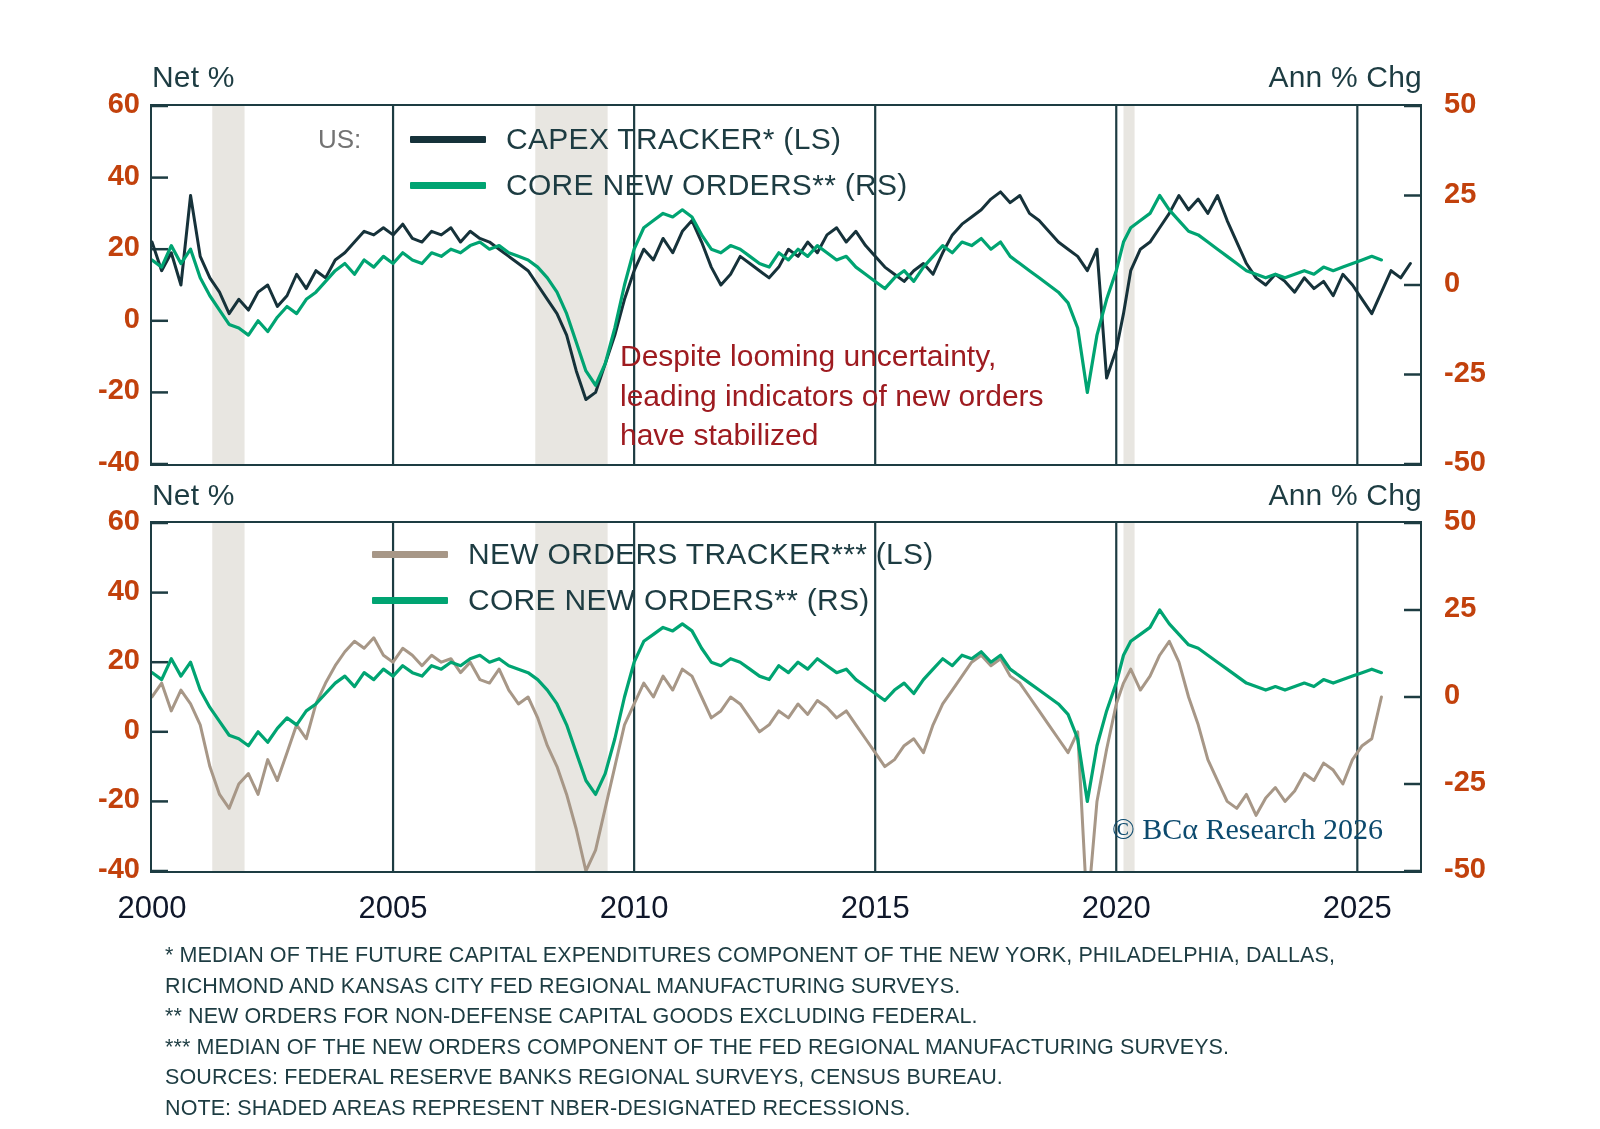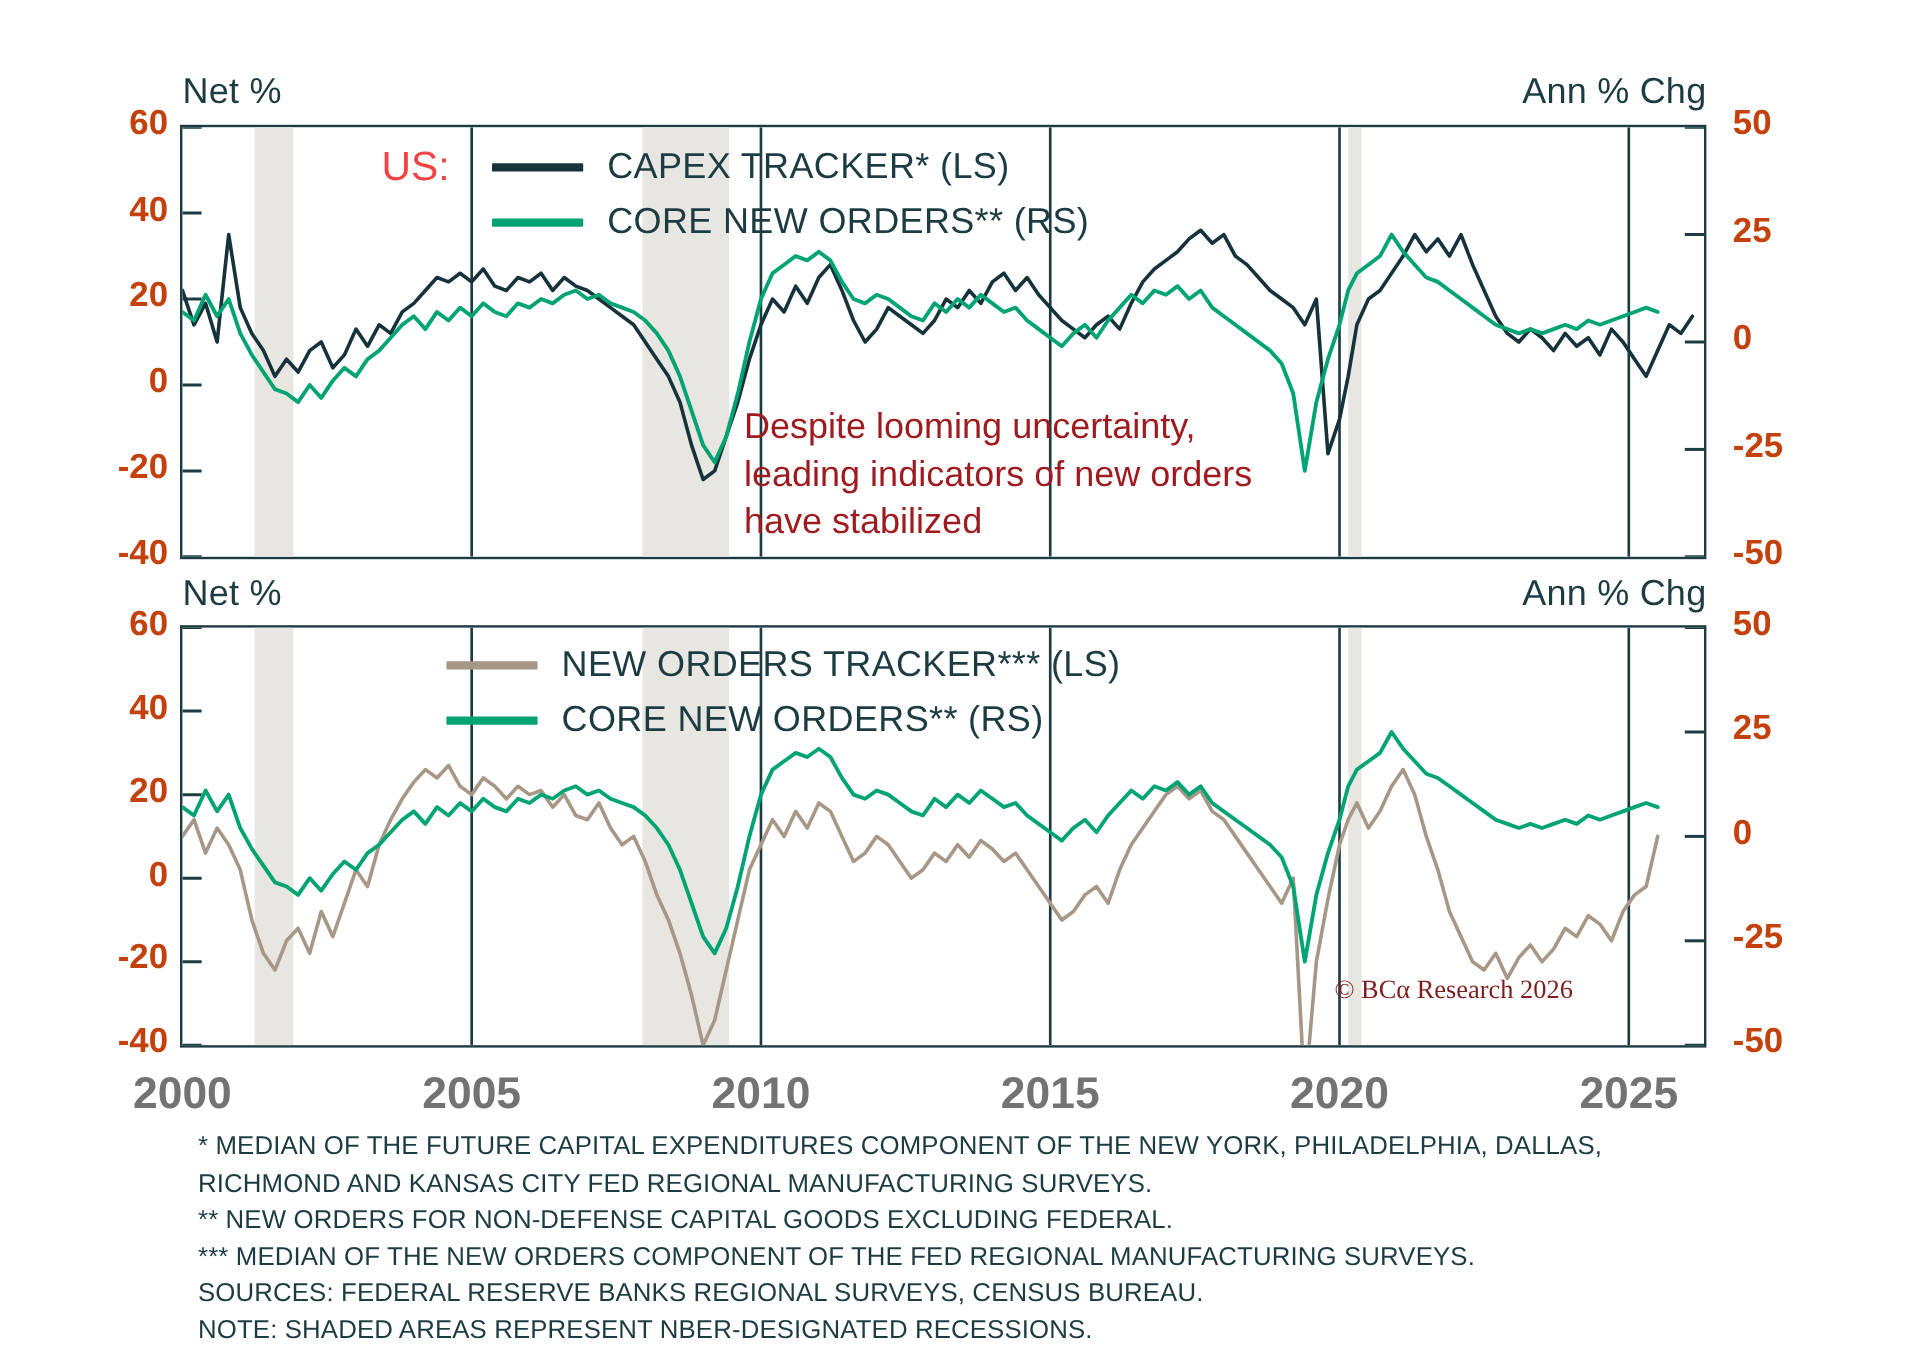--- a/index.html
+++ b/index.html
@@ -7,33 +7,33 @@
   .page{position:relative;width:1600px;height:806px;}
 
   .axis-corner-label{position:absolute;font-size:30px;font-weight:400;color:#1d3c42;letter-spacing:0.2px;}
 
   .panel{position:absolute;border:2.5px solid #1d3c42;background:#ffffff;box-sizing:border-box;}
 
   .tick-lbl{position:absolute;font-size:29px;font-weight:700;color:#c2410c;white-space:nowrap;}
   .tick-lbl.l{text-align:right;}
   .tick-lbl.r{text-align:left;}
 
-  .xtick-lbl{position:absolute;font-size:37px;font-weight:700;color:#737373;white-space:nowrap;}
+  .xtick-lbl{position:absolute;font-size:31px;font-weight:400;color:#0f172a;white-space:nowrap;}
 
   svg{display:block;}
 
   .legend{position:absolute;}
   .legend-row{display:flex;align-items:center;height:46px;}
-  .legend-prefix{font-size:34px;color:#ef4444;width:92px;}
+  .legend-prefix{font-size:26px;color:#737373;width:92px;}
   .legend-swatch{width:76px;height:7px;margin-right:20px;border-radius:1px;}
   .legend-text{font-size:30px;color:#1d3c42;letter-spacing:0.3px;white-space:nowrap;text-align:center;}
 
   .annotation{position:absolute;color:#9e1b20;font-size:30px;line-height:1.32;font-weight:400;}
 
-  .copyright{position:absolute;font-family:"Liberation Serif",serif;font-size:22px;color:#7f1d1d;white-space:nowrap;}
+  .copyright{position:absolute;font-family:"Liberation Serif",serif;font-size:30px;color:#0c4a6e;white-space:nowrap;}
 
   .footnotes{position:absolute;font-size:21.5px;line-height:1.42;color:#1d3c42;letter-spacing:0.1px;}
   .footnotes div{white-space:nowrap;}
 </style>
 </head>
 <body>
 
 <div class="page">
 
   <div class="axis-corner-label" style="left:152px;top:60px;">Net %</div>

